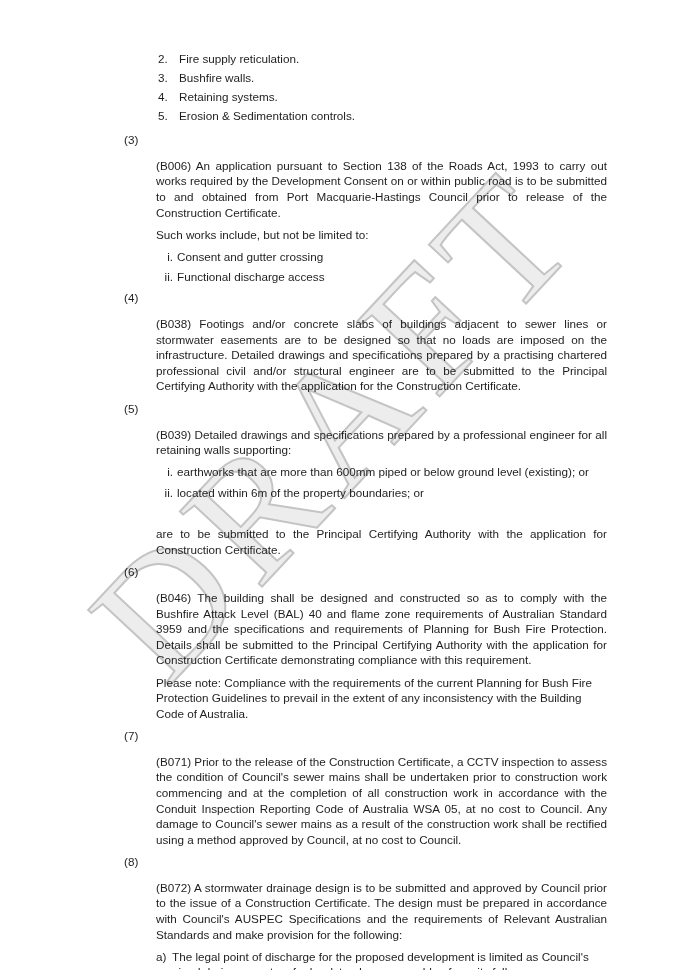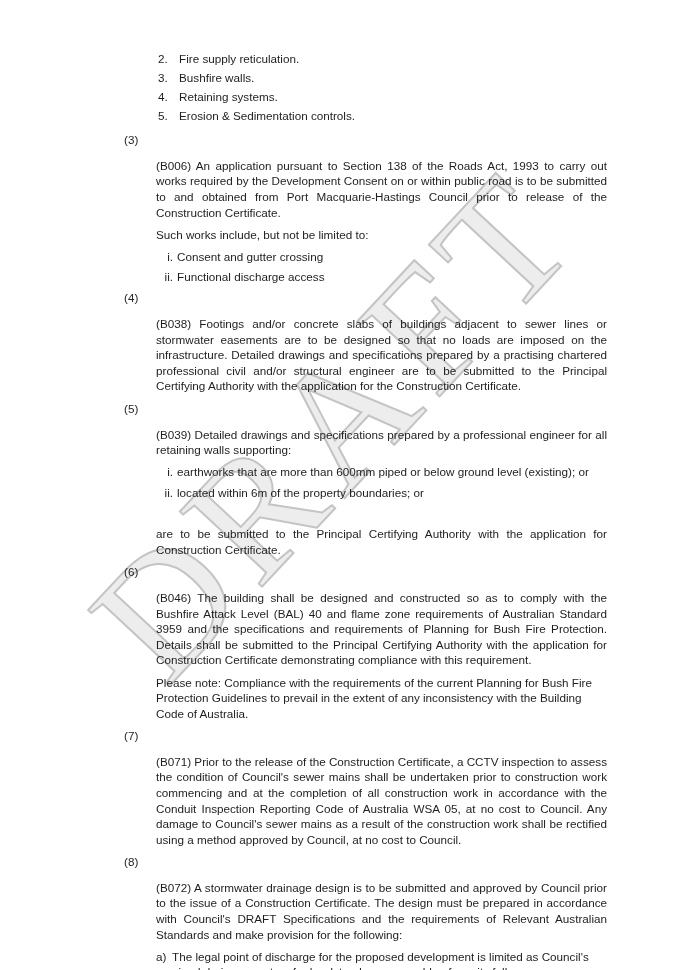--- a/index.html
+++ b/index.html
@@ -124,21 +124,21 @@
     <div class="cond">
       <div class="cond-num">(7)</div>
       <div class="cond-body">
         <p class="just">(B071) Prior to the release of the Construction Certificate, a CCTV inspection to assess the condition of Council's sewer mains shall be undertaken prior to construction work commencing and at the completion of all construction work in accordance with the Conduit Inspection Reporting Code of Australia WSA 05, at no cost to Council. Any damage to Council's sewer mains as a result of the construction work shall be rectified using a method approved by Council, at no cost to Council.</p>
       </div>
     </div>
 
     <div class="cond">
       <div class="cond-num">(8)</div>
       <div class="cond-body">
-        <p class="just">(B072) A stormwater drainage design is to be submitted and approved by Council prior to the issue of a Construction Certificate. The design must be prepared in accordance with Council's DRAFT Specifications and the requirements of Relevant Australian Standards and make provision for the following:</p>
+        <p class="just">(B072) A stormwater drainage design is to be submitted and approved by Council prior to the issue of a Construction Certificate. The design must be prepared in accordance with Council's AUSPEC Specifications and the requirements of Relevant Australian Standards and make provision for the following:</p>
         <div class="a-item">
           <span>a)</span>
           <span>The legal point of discharge for the proposed development is limited as Council's piped drainage system for hardstand areas capable of gravity fall</span>
         </div>
       </div>
     </div>
 
   </div>
 </div>
 

